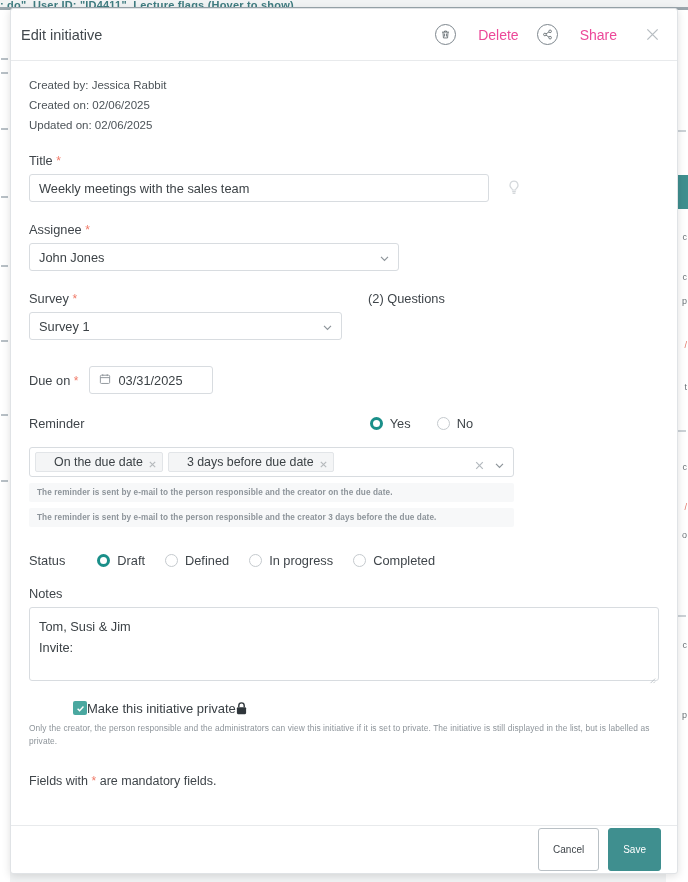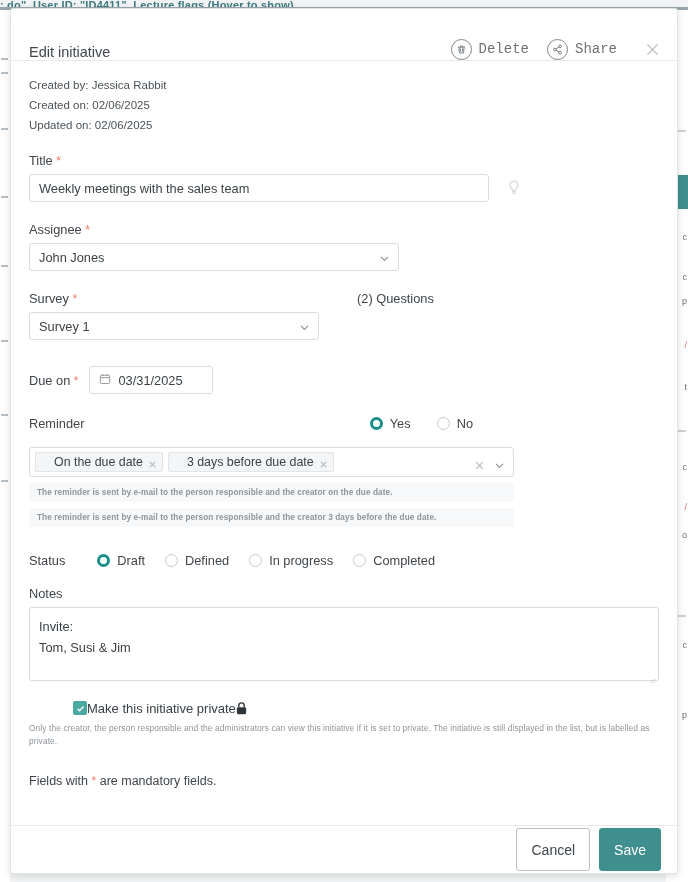--- a/index.html
+++ b/index.html
@@ -60,32 +60,32 @@
     border: 1px solid #e0e3e6;
     border-radius: 3px;
     box-shadow: 0 2px 9px rgba(0,0,0,.13);
     display: flex; flex-direction: column;
   }
 
   
   .modal-header {
     height: 52px; flex: 0 0 52px;
     border-bottom: 1px solid #e8eaec;
-    display: flex; align-items: flex-end;
-    padding: 0 14px 0 18px;
+    display: flex; align-items: center;
+    padding: 0 14px 0 10px;
   }
   .modal-title {
     font-size: 14.5px; color: #42484d;
   }
   .header-actions {
     margin-left: auto; display: flex; align-items: center; gap: 18px;
   }
   .hdr-btn {
-    display: flex; align-items: center; gap: 7px;
-    font-size: 14px; color: #737373; cursor: pointer; font-family: Liberation Mono, monospace;
+    display: flex; align-items: center; gap: 22px;
+    font-size: 14px; color: #ec4899; cursor: pointer;
   }
   .circ-icon {
     width: 21px; height: 21px; border: 1px solid #7d868d;
     border-radius: 50%; display: flex; align-items: center; justify-content: center;
   }
   .close-x {
     margin-left: 6px; width: 22px; height: 22px;
     display: flex; align-items: center; justify-content: center;
     cursor: pointer;
   }
@@ -193,21 +193,21 @@
   .mandatory { font-size: 12.5px; color: #3f454a; }
 
   
   .modal-footer {
     flex: 0 0 48px; height: 48px;
     border-top: 1px solid #e8eaec;
     display: flex; align-items: center; justify-content: flex-end;
     padding: 0 16px; gap: 9px;
   }
   .btn {
-    height: 43px; border-radius: 3px; font-size: 14px;
+    height: 43px; border-radius: 3px; font-size: 10px;
     display: flex; align-items: center; justify-content: center;
     padding: 12px 14px; cursor: pointer;
   }
   .btn-cancel { background: #fff; border: 1px solid #b9c0c5; color: #3f454a; }
   .btn-save   { background: #3f8f8f; border: 1px solid #3f8f8f; color: #fff; }
 
   .mt18 { margin-top: 18px; }
   .mt20 { margin-top: 20px; }
   .mt22 { margin-top: 22px; }
   .mt26 { margin-top: 26px; }
@@ -325,21 +325,21 @@
         </span>
       </div>
     </div>
 
     <div class="mt20 two-col">
       <div>
         <div class="field-label">
           <span>Survey</span>
           <span class="req">*</span>
         </div>
-        <div class="sel-input" style="width:290px">
+        <div class="sel-input" style="width:313px">
           <span class="sel-value">Survey 1</span>
           <span class="chev">
             <svg width="11" height="11" viewBox="0 0 12 12" fill="none" stroke="#8d949a" stroke-width="1.3">
               <path d="M2.2 4.3 6 8.1l3.8-3.8"></path>
             </svg>
           </span>
         </div>
       </div>
 
       <div>
@@ -429,22 +429,22 @@
       </div>
       <div class="radio-item">
         <span class="radio-dot"></span>
         <span>Completed</span>
       </div>
     </div>
 
     <div class="mt18">
       <div class="field-label">Notes</div>
       <div class="notes-area">
+        <div>Tom, Susi &amp; Jim</div>
         <div>Invite:</div>
-        <div>Tom, Susi &amp; Jim</div>
         <span class="resize-grip">
           <svg width="9" height="9" viewBox="0 0 10 10" stroke="#b9bfc4" stroke-width="1" fill="none">
             <path d="M9 4 4 9M9 7.2 7.2 9"></path>
           </svg>
         </span>
       </div>
     </div>
 
     <div class="mt20">
       <div class="priv-row">

